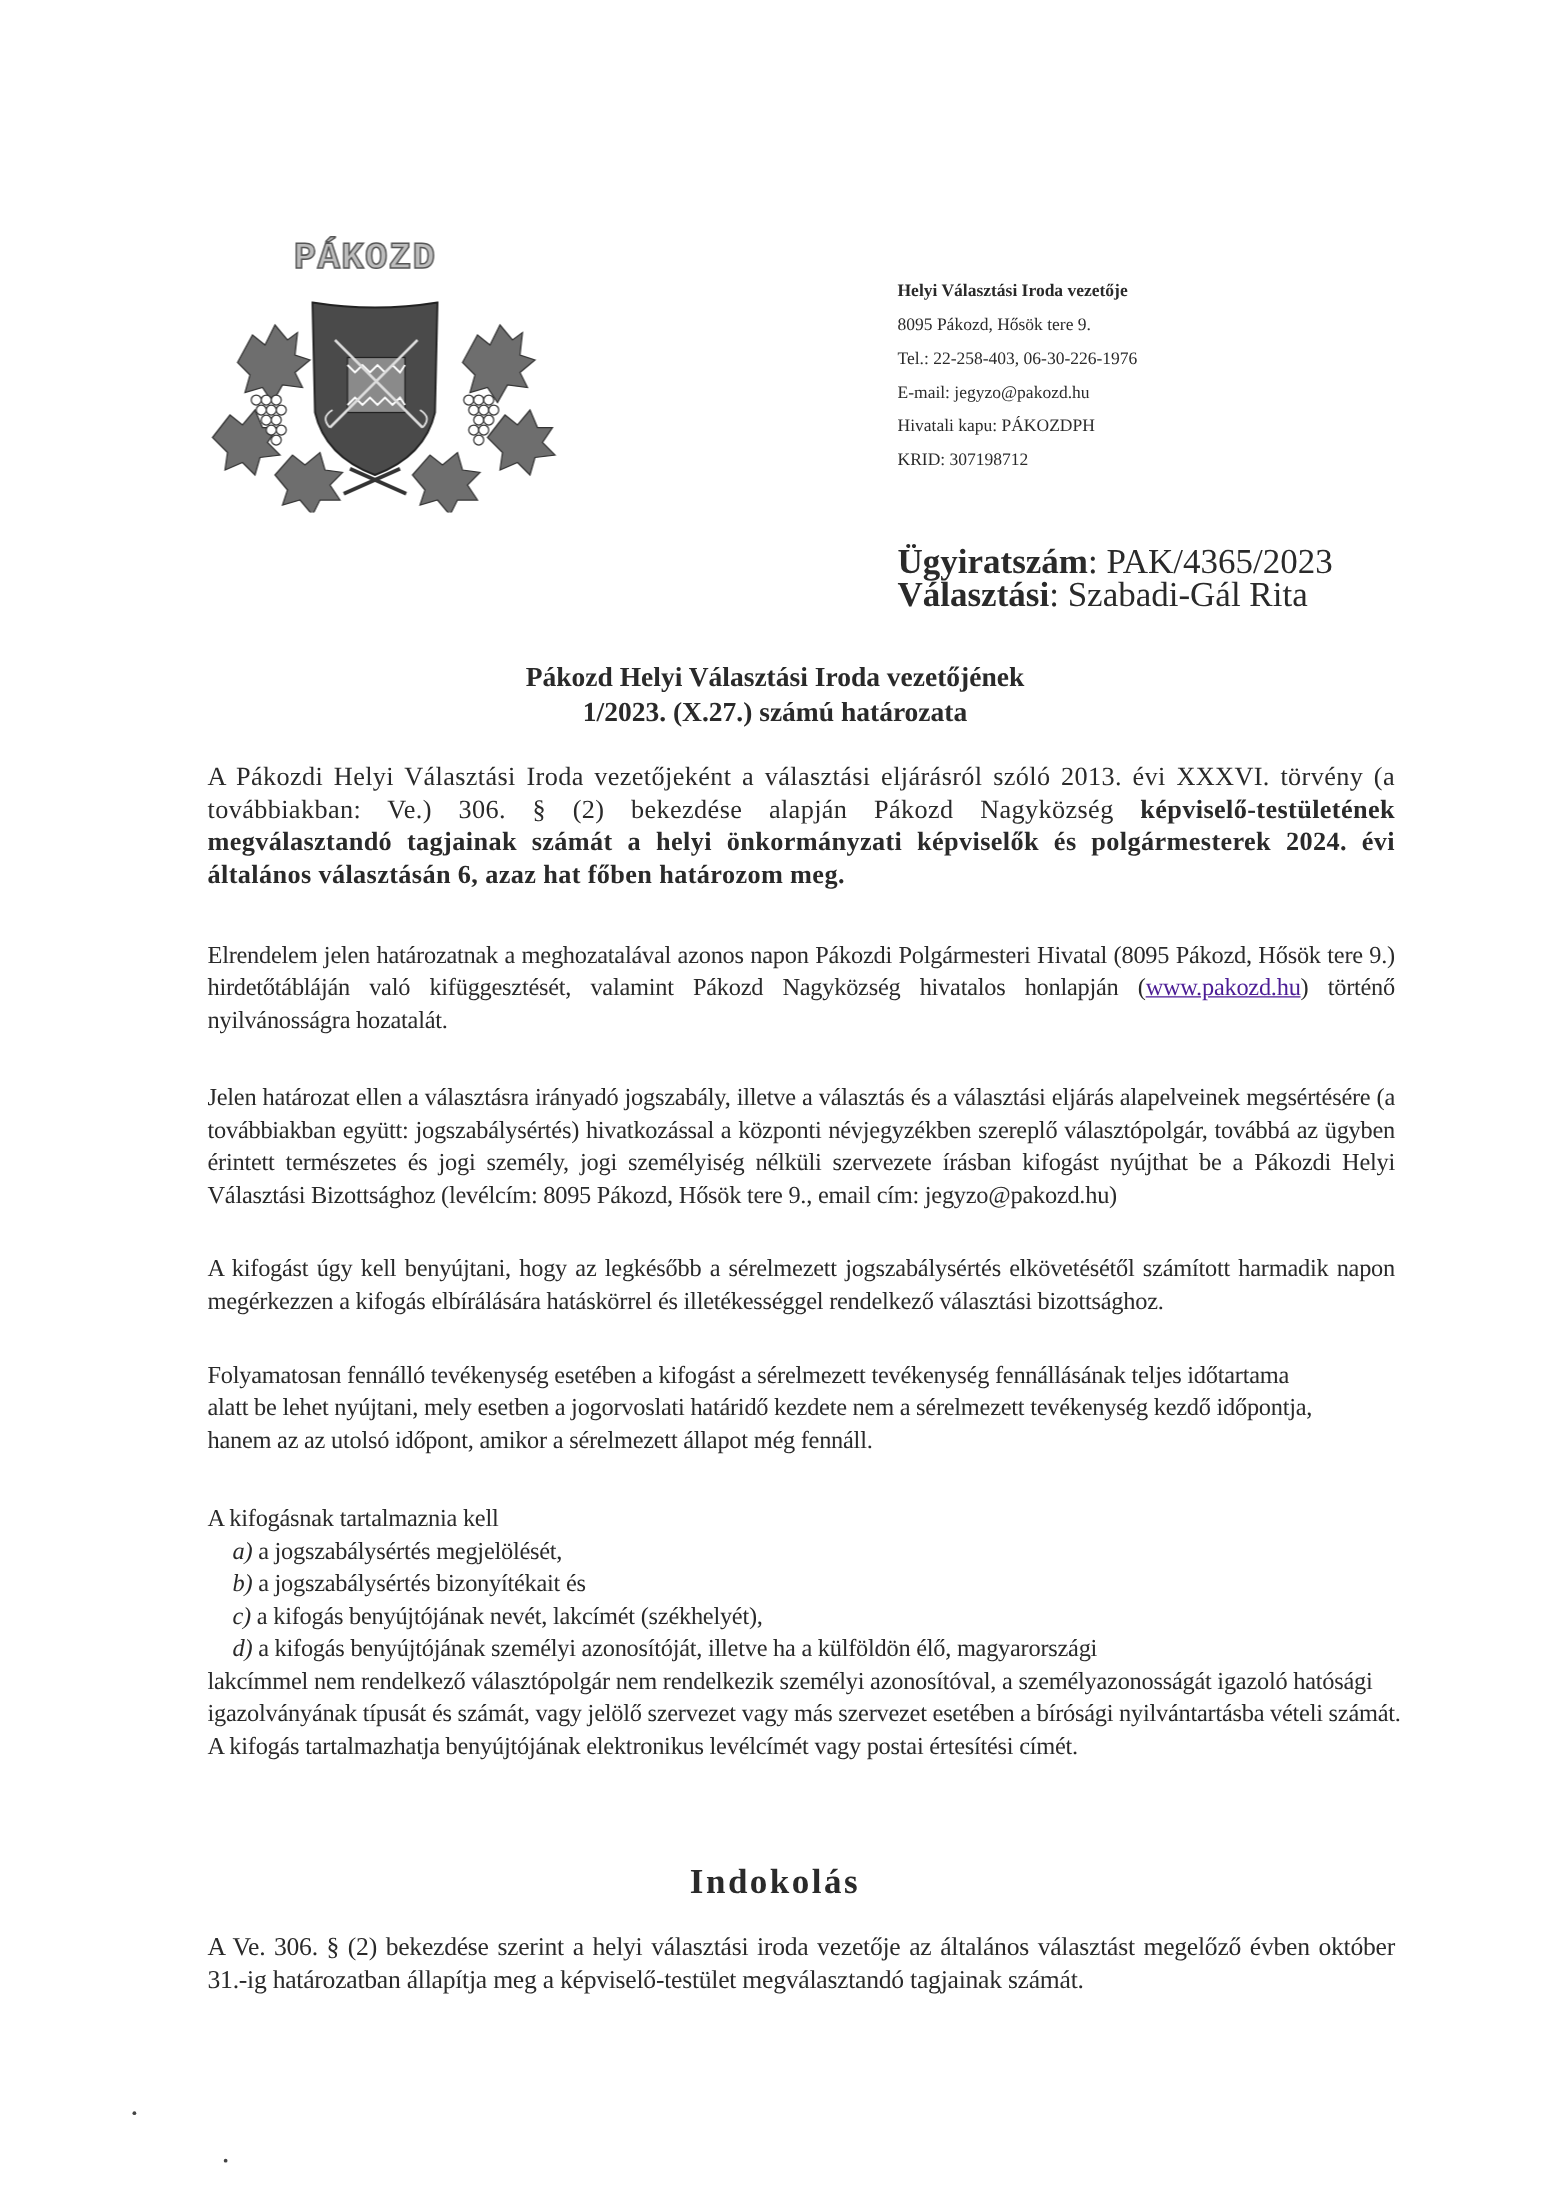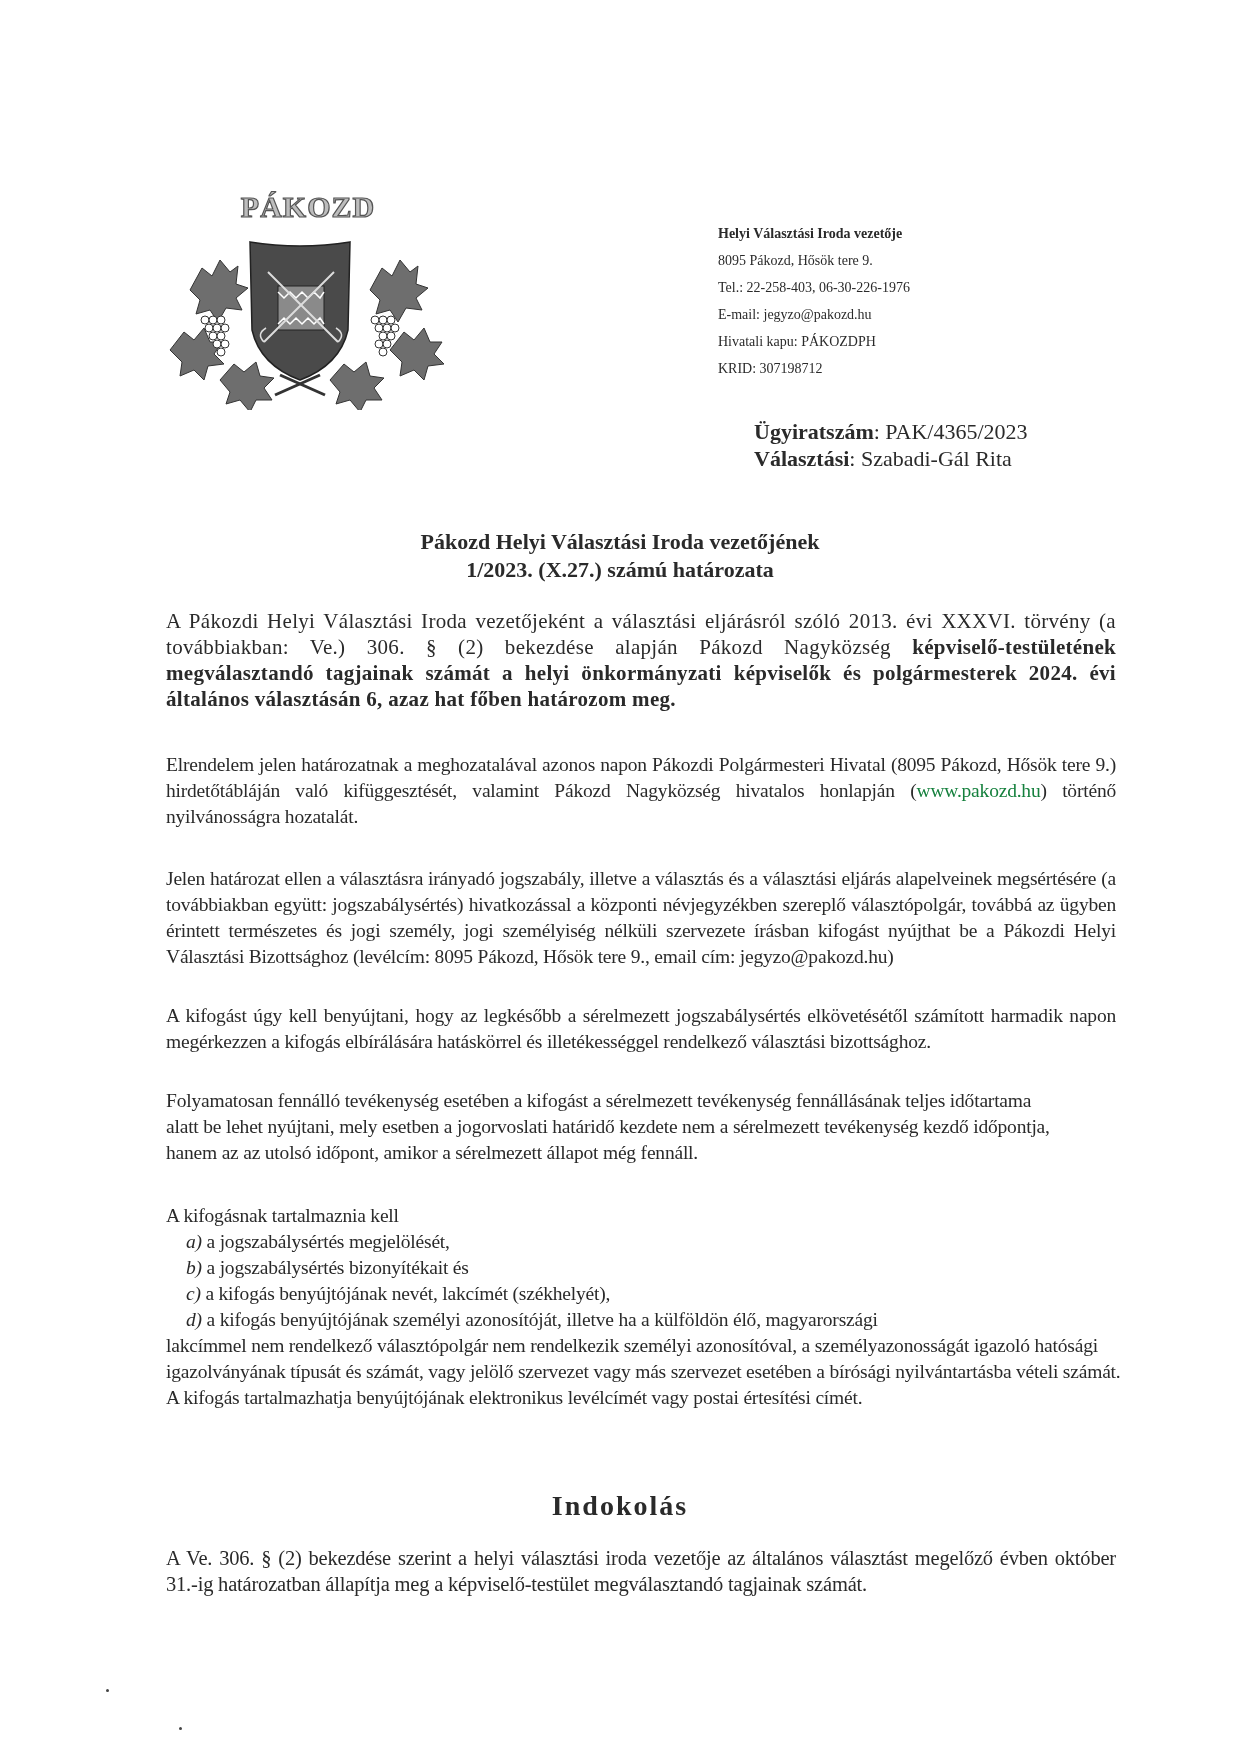--- a/index.html
+++ b/index.html
@@ -6,51 +6,51 @@
     body {
       width: 1240px; height: 1754px; position: relative; overflow: hidden;
       font-family: "Liberation Serif", "DejaVu Serif", serif;
       color: #2a2a2a;
     }
     .page { position: absolute; inset: 0; }
 
     
     .logo { position: absolute; left: 150px; top: 180px; width: 300px; height: 230px; }
     .logo-title {
-      position: absolute; left: 88px; top: 10px; width: 140px; text-align: center;
-      font-family: Liberation Serif, serif; font-weight: bold; font-size: 30px;
+      position: absolute; left: 72px; top: 10px; width: 140px; text-align: center;
+      font-family: Liberation Mono, monospace; font-weight: bold; font-size: 30px;
       letter-spacing: 1px; color: #bdbdbd;
       -webkit-text-stroke: 1.2px #555;
       transform: perspective(200px) rotateX(0deg);
     }
 
     
     .header-block {
       position: absolute; left: 718px; top: 220px; width: 380px;
       font-size: 14px; line-height: 27px;
     }
     .header-block .org { font-weight: bold; }
     .case-block {
-      position: absolute; left: 718px; top: 418px; width: 380px;
-      font-size: 22px; line-height: 27px; margin-left: 36px;
+      position: absolute; left: 718px; top: 436px; width: 380px;
+      font-size: 28px; line-height: 27px;
     }
     .case-block b { font-weight: bold; }
 
     
     .doc-title {
       position: absolute; left: 140px; top: 528px; width: 960px;
       text-align: center; font-weight: bold; font-size: 22px; line-height: 28px;
     }
 
     .para {
       position: absolute; left: 146px; width: 950px;
       font-size: 20.5px; line-height: 25px; text-align: justify; margin-left: 20px;
     }
     .para b { font-weight: bold; }
-    .para .link { color: #15803d; }
+    .para .link { text-decoration: underline; color: #4c1d95; }
 
     .narrow { font-size: 19.5px; line-height: 26px; letter-spacing: -0.2px; }
 
     .list-item { padding-left: 20px; }
     .list-item .mark { font-style: italic; }
 
     .section-heading {
       position: absolute; left: 140px; top: 1490px; width: 960px;
       text-align: center; font-weight: bold; font-size: 28px; letter-spacing: 2px;
     }

